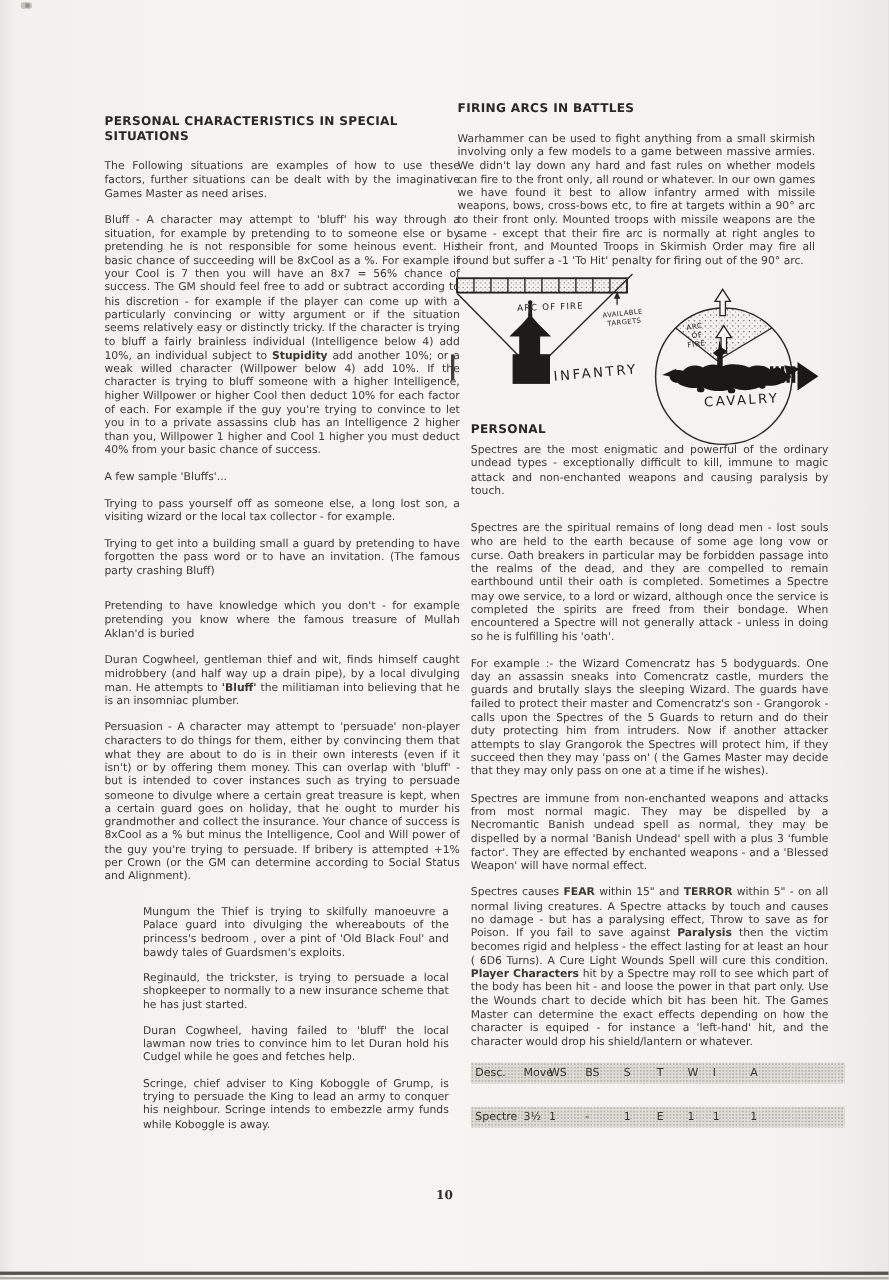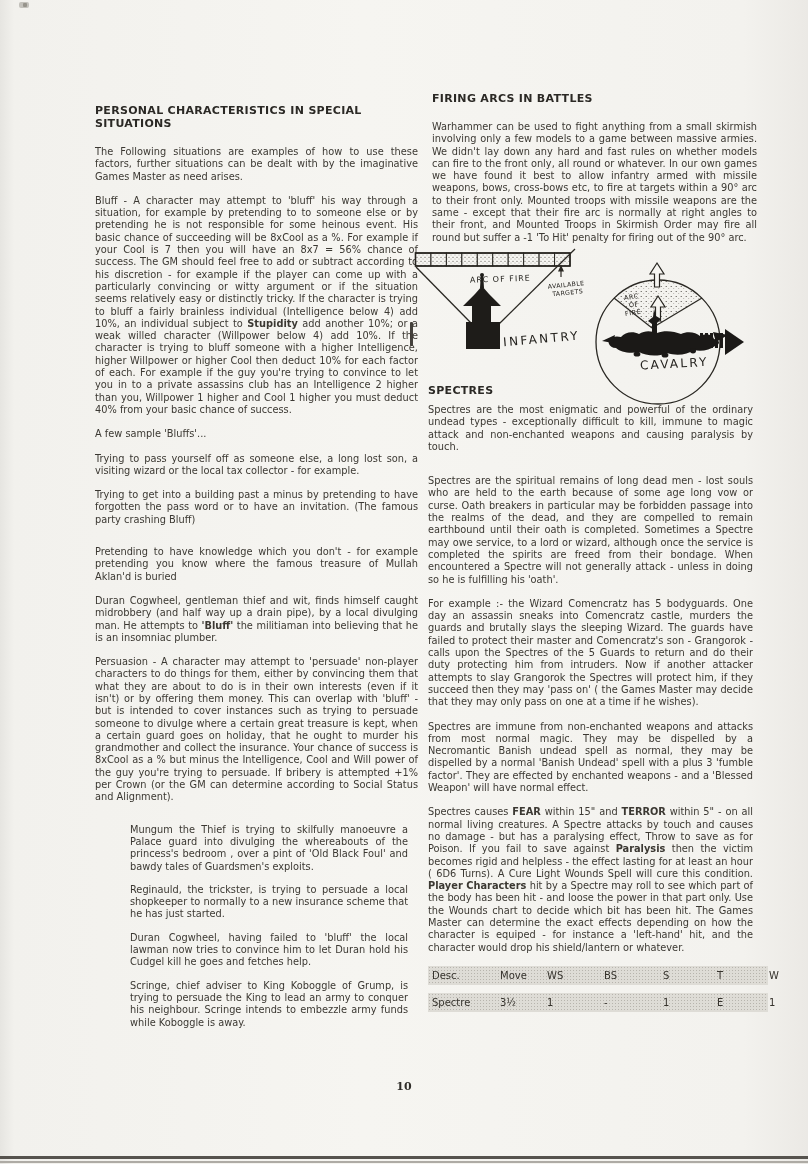--- a/index.html
+++ b/index.html
@@ -4,34 +4,34 @@
 <style>
   html,body{margin:0;padding:0;background:#d8d6d2;}
   .page{
     position:relative;width:808px;height:1164px;overflow:hidden;
     background:linear-gradient(90deg,#e6e5e1 0px,#f2f1ed 14px,#f6f5f1 45%,#f3f2ee 92%,#ebe9e5 100%);
     font-family:"DejaVu Sans",sans-serif;color:#3b3832;
   }
   h2{font-size:11px;font-weight:700;letter-spacing:.3px;color:#2b2925;margin:0 0 16px 0;}
   p{font-size:9.8px;line-height:12.3px;text-align:justify;margin:0 0 12px 0;}
   .leftcol{position:absolute;left:95px;top:104px;width:323px;}
-  .righttop{position:absolute;left:432px;top:92px;width:325px;}
+  .righttop{position:absolute;left:416px;top:92px;width:325px;}
   .rightflow{position:absolute;left:428px;top:404px;width:325px;}
   .spectres-h{position:absolute;left:428px;top:384px;margin:0;}
   .mt4{margin-top:4px;}.mt10{margin-top:20px;}.mt12{margin-top:12px;}.mt22{margin-top:22px;}
   .indent{margin-left:35px;width:278px;margin-top:20px;}
   .indent p{margin-bottom:11px;}
   .diagram{position:absolute;left:406px;top:246px;width:392px;height:166px;}
   .hand{font-family:"DejaVu Sans",sans-serif;fill:#24221e;}
   .stats{margin-top:6px;width:340px;font-size:10px;color:#35322c;}
   .stats .srow{
     display:grid;grid-template-columns:44px 23px 33px 35px 30px 28px 23px 34px 1fr;
     padding:4px 0 4px 4px;background-color:#dedcd6;
     background-image:radial-gradient(circle,#b7b4ad 0.6px,rgba(0,0,0,0) 0.9px);
-    background-size:3px 3px;margin-bottom:8px;gap:24px;
+    background-size:3px 3px;margin-bottom:21px;
   }
   .stats .cell{white-space:nowrap;}
   .pageno{position:absolute;left:0;right:0;top:1080px;text-align:center;
     font-size:11px;font-weight:700;font-family:"DejaVu Serif",serif;color:#2f2d29;}
   .bottom-line{position:absolute;left:0;right:0;top:1156px;height:3px;background:#56534e;}
   .bottom-line2{position:absolute;left:0;right:0;top:1161px;height:2px;background:#aeaba5;}
   .corner-speck{position:absolute;left:19px;top:2px;width:10px;height:6px;background:#c3c1bb;border-radius:2px;}
   .corner-speck2{position:absolute;left:23px;top:3px;width:4px;height:4px;background:#97948c;border-radius:1px;}
   .stray-mark{position:absolute;left:410px;top:322px;width:2.5px;height:24px;background:#44413c;border-radius:1px;}
 </style>
@@ -43,28 +43,28 @@
   <div class="corner-speck"></div>
   <div class="corner-speck2"></div>
   <div class="stray-mark"></div>
 
   <div class="leftcol">
     <h2>PERSONAL CHARACTERISTICS IN SPECIAL SITUATIONS</h2>
     <p>The Following situations are examples of how to use these factors, further situations can be dealt with by the imaginative Games Master as need arises.</p>
     <p><span>Bluff - A character may attempt to 'bluff' his way through a situation, for example by pretending to to someone else or by pretending he is not responsible for some heinous event. His basic chance of succeeding will be 8xCool as a %. For example if your Cool is 7 then you will have an 8x7 = 56% chance of success. The GM should feel free to add or subtract according to his discretion - for example if the player can come up with a particularly convincing or witty argument or if the situation seems relatively easy or distinctly tricky. If the character is trying to bluff a fairly brainless individual (Intelligence below 4) add 10%, an individual subject to </span><span style="font-weight: 700;">Stupidity</span><span> add another 10%; or a weak willed character (Willpower below 4) add 10%. If the character is trying to bluff someone with a higher Intelligence, higher Willpower or higher Cool then deduct 10% for each factor of each. For example if the guy you're trying to convince to let you in to a private assassins club has an Intelligence 2 higher than you, Willpower 1 higher and Cool 1 higher you must deduct 40% from your basic chance of success.</span></p>
     <p>A few sample 'Bluffs'...</p>
     <p>Trying to pass yourself off as someone else, a long lost son, a visiting wizard or the local tax collector - for example.</p>
-    <p>Trying to get into a building past a minus by pretending to have forgotten the pass word or to have an invitation. (The famous party crashing Bluff)</p>
+    <p>Trying to get into a building small a guard by pretending to have forgotten the pass word or to have an invitation. (The famous party crashing Bluff)</p>
     <p class="mt10">Pretending to have knowledge which you don't - for example pretending you know where the famous treasure of Mullah Aklan'd is buried</p>
     <p class="mt12"><span>Duran Cogwheel, gentleman thief and wit, finds himself caught midrobbery (and half way up a drain pipe), by a local divulging man. He attempts to </span><span style="font-weight: 700;">'Bluff'</span><span> the militiaman into believing that he is an insomniac plumber.</span></p>
     <p class="mt4">Persuasion - A character may attempt to 'persuade' non-player characters to do things for them, either by convincing them that what they are about to do is in their own interests (even if it isn't) or by offering them money. This can overlap with 'bluff' - but is intended to cover instances such as trying to persuade someone to divulge where a certain great treasure is kept, when a certain guard goes on holiday, that he ought to murder his grandmother and collect the insurance. Your chance of success is 8xCool as a % but minus the Intelligence, Cool and Will power of the guy you're trying to persuade. If bribery is attempted +1% per Crown (or the GM can determine according to Social Status and Alignment).</p>
     <div class="indent">
       <p>Mungum the Thief is trying to skilfully manoeuvre a Palace guard into divulging the whereabouts of the princess's bedroom , over a pint of 'Old Black Foul' and bawdy tales of Guardsmen's exploits.</p>
       <p>Reginauld, the trickster, is trying to persuade a local shopkeeper to normally to a new insurance scheme that he has just started.</p>
-      <p>Duran Cogwheel, having failed to 'bluff' the local lawman now tries to convince him to let Duran hold his Cudgel kill he goes and fetches help.</p>
+      <p>Duran Cogwheel, having failed to 'bluff' the local lawman now tries to convince him to let Duran hold his Cudgel while he goes and fetches help.</p>
       <p>Scringe, chief adviser to King Koboggle of Grump, is trying to persuade the King to lead an army to conquer his neighbour. Scringe intends to embezzle army funds while Koboggle is away.</p>
     </div>
   </div>
 
   <div class="righttop">
     <h2>FIRING ARCS IN BATTLES</h2>
     <p>Warhammer can be used to fight anything from a small skirmish involving only a few models to a game between massive armies. We didn't lay down any hard and fast rules on whether models can fire to the front only, all round or whatever. In our own games we have found it best to allow infantry armed with missile weapons, bows, cross-bows etc, to fire at targets within a 90° arc to their front only. Mounted troops with missile weapons are the same - except that their fire arc is normally at right angles to their front, and Mounted Troops in Skirmish Order may fire all round but suffer a -1 'To Hit' penalty for firing out of the 90° arc.</p>
   </div>
 
   <svg class="diagram" viewBox="406 246 392 166" xmlns="http://www.w3.org/2000/svg">
@@ -145,21 +145,21 @@
       <rect x="720" y="333" width="3" height="15"></rect>
       <polygon points="725,329 725,355 744,342"></polygon>
     </g>
 
     <text class="hand" x="624" y="299" font-size="6.5" letter-spacing=".6" transform="rotate(-8 632 298)">ARC</text>
     <text class="hand" x="629" y="307" font-size="6.5" letter-spacing=".6" transform="rotate(-8 633 306)">OF</text>
     <text class="hand" x="625" y="315" font-size="6.5" letter-spacing=".6" transform="rotate(-8 632 314)">FIRE</text>
     <text class="hand" x="640" y="368" font-size="12" letter-spacing="2.2" transform="rotate(-3 668 363)">CAVALRY</text>
   </svg>
 
-  <h2 class="spectres-h">SPECTRES</h2>
+  <h2 class="spectres-h">PERSONAL</h2>
 
   <div class="rightflow">
     <p>Spectres are the most enigmatic and powerful of the ordinary undead types - exceptionally difficult to kill, immune to magic attack and non-enchanted weapons and causing paralysis by touch.</p>
     <p class="mt22">Spectres are the spiritual remains of long dead men - lost souls who are held to the earth because of some age long vow or curse. Oath breakers in particular may be forbidden passage into the realms of the dead, and they are compelled to remain earthbound until their oath is completed. Sometimes a Spectre may owe service, to a lord or wizard, although once the service is completed the spirits are freed from their bondage. When encountered a Spectre will not generally attack - unless in doing so he is fulfilling his 'oath'.</p>
     <p>For example :- the Wizard Comencratz has 5 bodyguards. One day an assassin sneaks into Comencratz castle, murders the guards and brutally slays the sleeping Wizard. The guards have failed to protect their master and Comencratz's son - Grangorok - calls upon the Spectres of the 5 Guards to return and do their duty protecting him from intruders. Now if another attacker attempts to slay Grangorok the Spectres will protect him, if they succeed then they may 'pass on' ( the Games Master may decide that they may only pass on one at a time if he wishes).</p>
     <p>Spectres are immune from non-enchanted weapons and attacks from most normal magic. They may be dispelled by a Necromantic Banish undead spell as normal, they may be dispelled by a normal 'Banish Undead' spell with a plus 3 'fumble factor'. They are effected by enchanted weapons - and a 'Blessed Weapon' will have normal effect.</p>
     <p><span>Spectres causes </span><span style="font-weight: 700;">FEAR</span><span> within 15" and </span><span style="font-weight: 700;">TERROR</span><span> within 5" - on all normal living creatures. A Spectre attacks by touch and causes no damage - but has a paralysing effect, Throw to save as for Poison. If you fail to save against </span><span style="font-weight: 700;">Paralysis</span><span> then the victim becomes rigid and helpless - the effect lasting for at least an hour ( 6D6 Turns). A Cure Light Wounds Spell will cure this condition. </span><span style="font-weight: 700;">Player Characters</span><span> hit by a Spectre may roll to see which part of the body has been hit - and loose the power in that part only. Use the Wounds chart to decide which bit has been hit. The Games Master can determine the exact effects depending on how the character is equiped - for instance a 'left-hand' hit, and the character would drop his shield/lantern or whatever.</span></p>
 
     <div class="stats">
       <div class="srow head">

